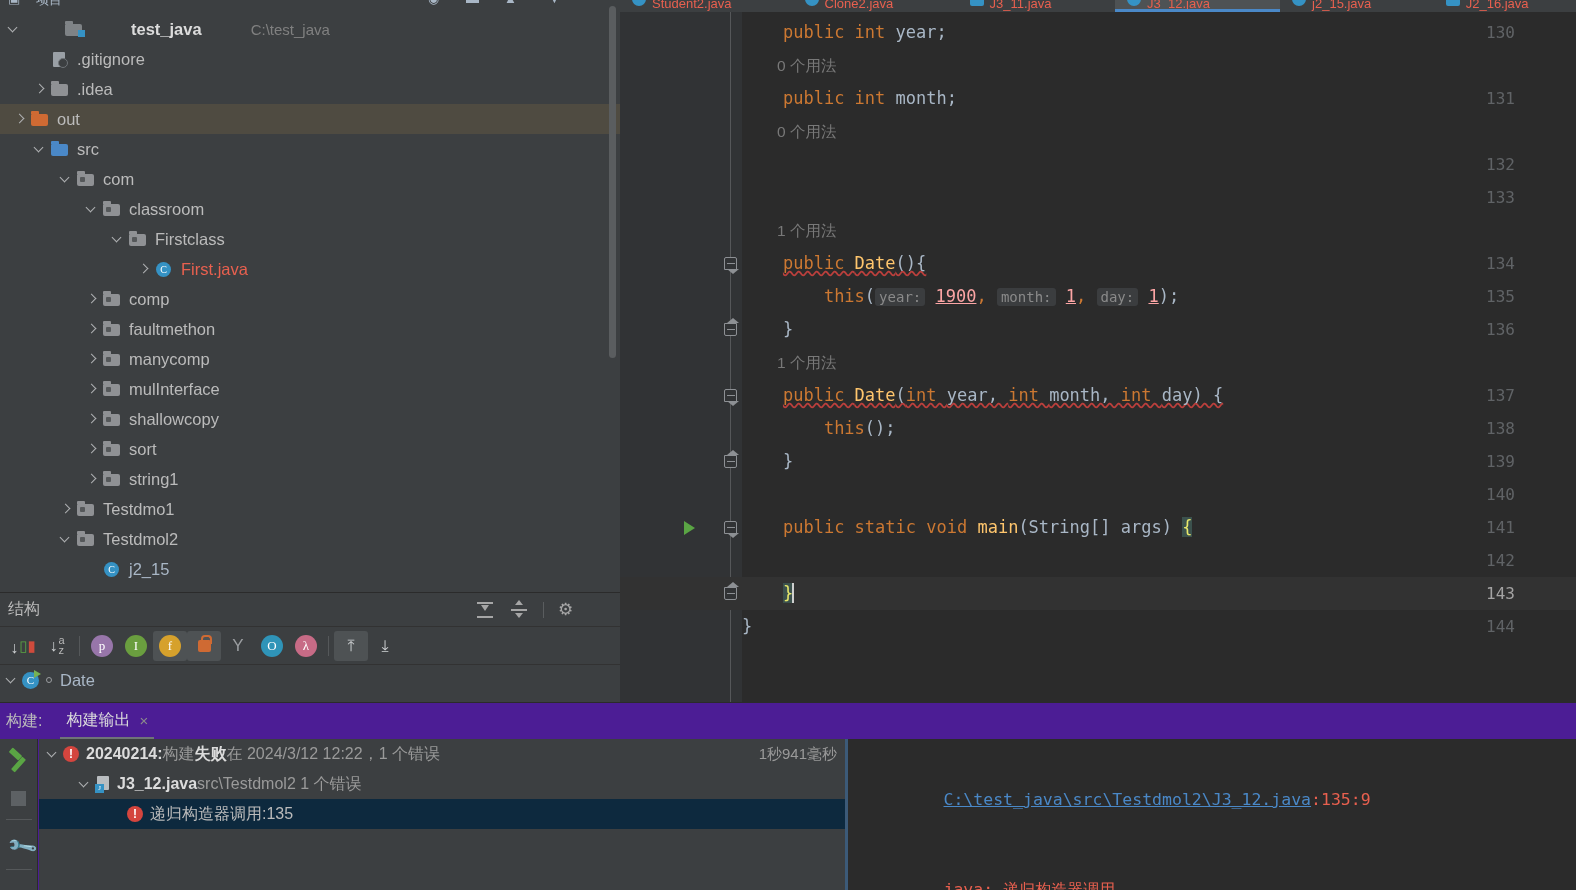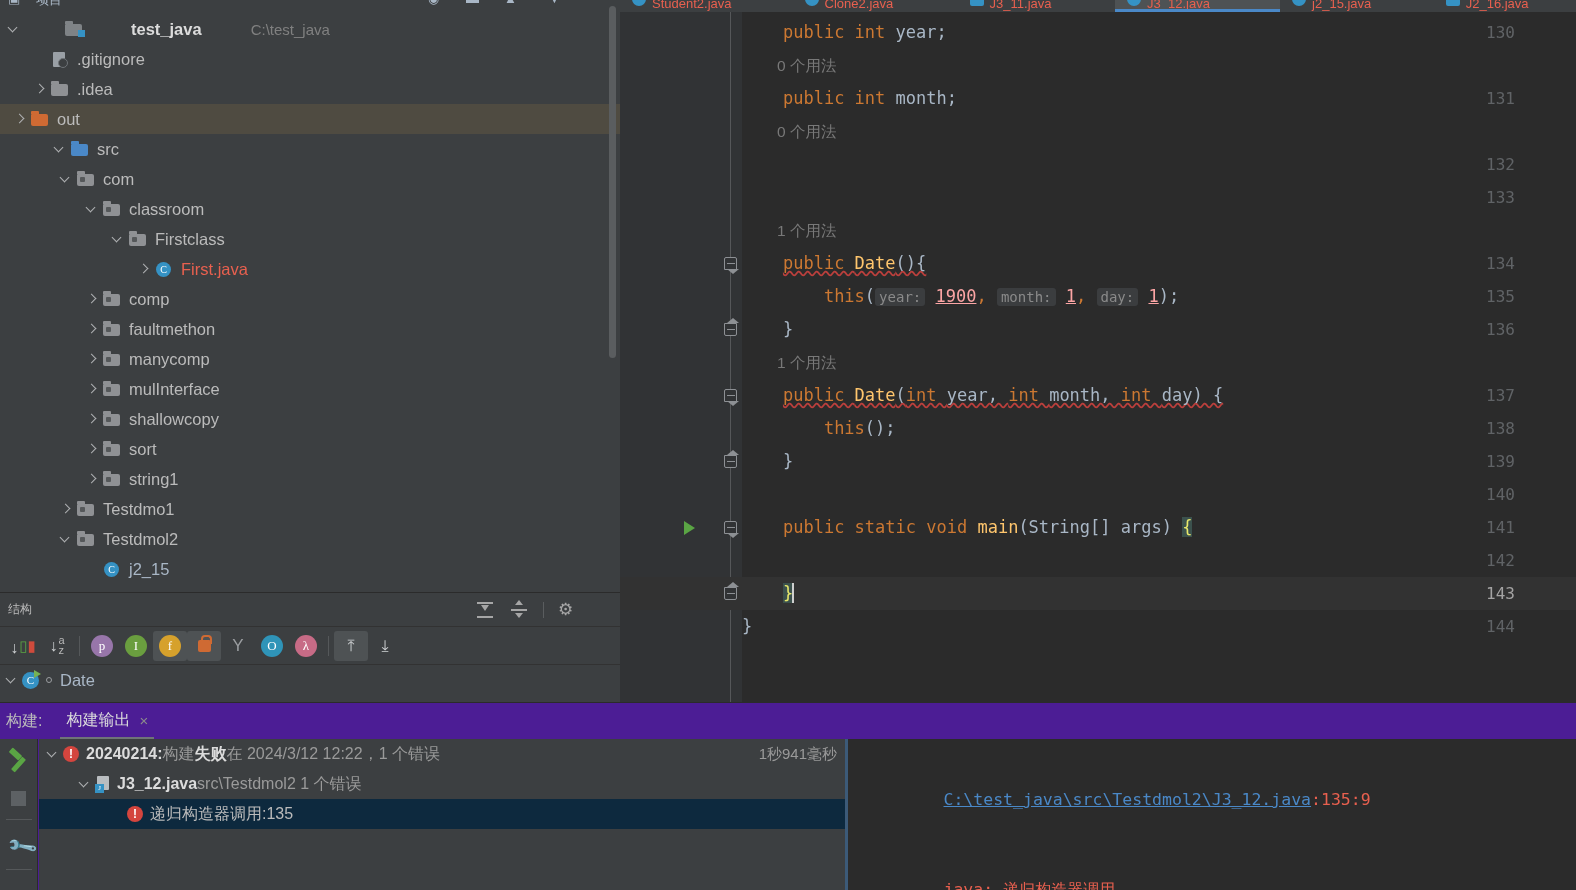--- a/index.html
+++ b/index.html
@@ -103,21 +103,21 @@
   
   .struct {
     position: absolute; left: 0; top: 592px;
     width: 620px; height: 110px; background: #3c3f41;
     border-top: 1px solid #2b2b2b;
   }
   .struct-head {
     position: relative; height: 34px; display: flex; align-items: center;
     padding-left: 8px; border-bottom: 1px solid #323232;
   }
-  .struct-title { font-size: 12px; color: #bbbbbb; }
+  .struct-title { font-size: 16px; color: #bbbbbb; }
   .sh-icons { position: absolute; right: 8px; top: 0; height: 34px; display: flex; align-items: center; gap: 14px; }
   .sh-ic { width: 20px; height: 20px; position: relative; }
   .expand-all::before, .expand-all::after, .collapse-all::before, .collapse-all::after {
     content: ""; position: absolute; left: 2px; width: 16px; height: 1.6px; background: #a6a6a6;
   }
   .expand-all::before { top: 2px; } .expand-all::after { top: 16px; }
   .expand-all .ar { position: absolute; left: 6px; top: 5px; width: 0; height: 0;
     border-left: 4.5px solid transparent; border-right: 4.5px solid transparent; border-top: 6px solid #a6a6a6; }
   .collapse-all::before { top: 9px; } .collapse-all::after { display:none; }
   .collapse-all .ar { position: absolute; left: 6px; top: 0px; width: 0; height: 0;
@@ -355,21 +355,21 @@
           </span>
           <span class="tname">.idea</span>
         </div>
         <div class="trow sel" style="padding-left: 14px;">
           <span class="arrow"></span>
           <span class="ficon orange">
             <span class="fld"></span>
           </span>
           <span class="tname">out</span>
         </div>
-        <div class="trow" style="padding-left: 54px;">
+        <div class="trow" style="padding-left: 34px;">
           <span class="arrow down"></span>
           <span class="ficon blue">
             <span class="fld"></span>
           </span>
           <span class="tname">src</span>
         </div>
         <div class="trow" style="padding-left: 60px;">
           <span class="arrow down"></span>
           <span class="ficon pkg">
             <span class="fld"></span>

